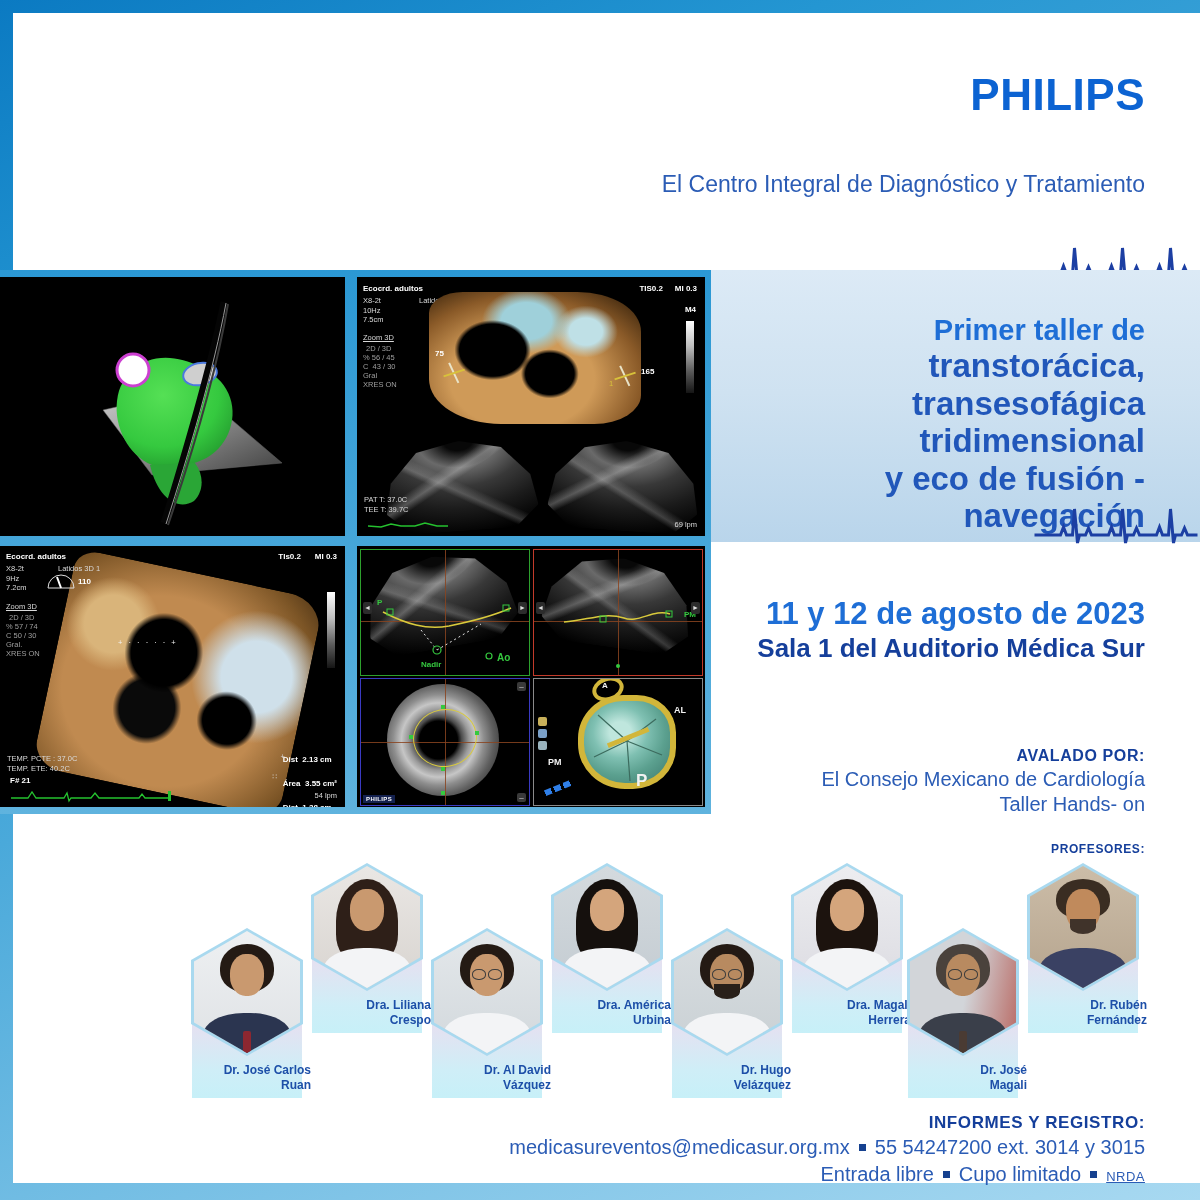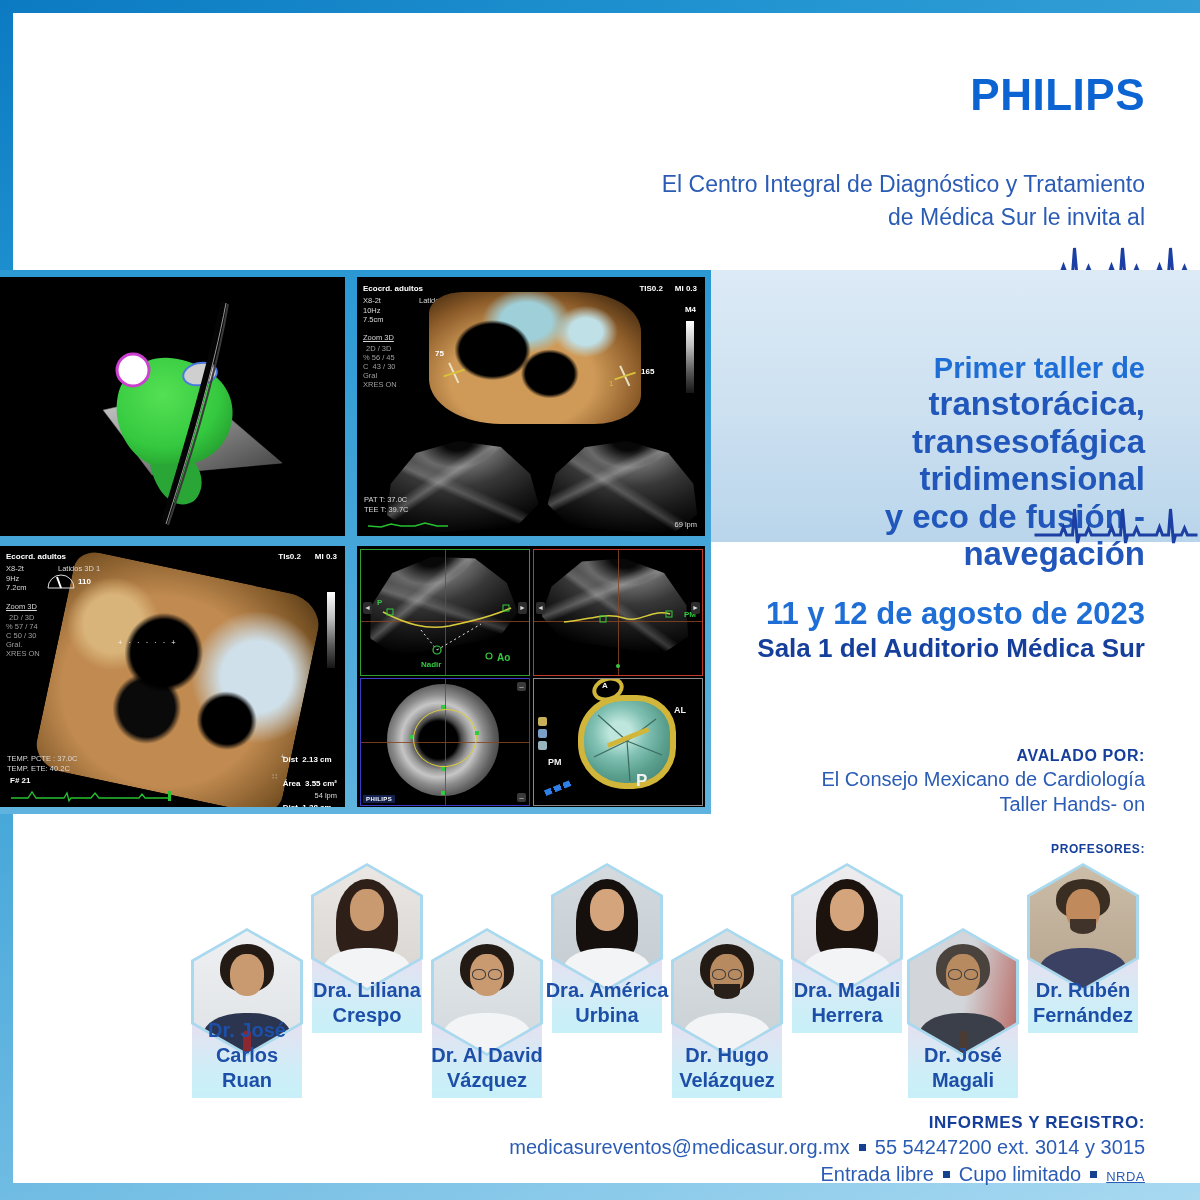--- a/index.html
+++ b/index.html
@@ -7,21 +7,21 @@
        background:linear-gradient(155deg,#0b7ac2 0%,#2496d2 22%,#4aa9da 48%,#7cc2e6 75%,#a8d9f1 100%);}
   .white-area{position:absolute;left:13px;top:13px;right:0;bottom:17px;background:#ffffff;}
 
   
   .rt{position:absolute;right:55px;text-align:right;}
   .philips{font-weight:800;font-size:44px;letter-spacing:.5px;color:#0c63d2;}
   .invite{font-size:23px;line-height:1.42;color:#2b5cb5;}
   .title-box{position:absolute;left:705px;right:0;top:270px;height:272px;
      background:linear-gradient(180deg,#dceaf6 0%,#cfe2f1 45%,#b9d5eb 100%);}
   .tb-inner{position:absolute;right:55px;top:44px;text-align:right;line-height:1.14;}
-  .tb1{font-size:29px;font-weight:800;color:#1e6ed6;margin-top:38px;}
+  .tb1{font-size:29px;font-weight:800;color:#1e6ed6;}
   .tb2{font-size:42px;font-weight:800;color:#153f9b;letter-spacing:-.5px;margin:2px 0 2px;}
   .tb3{font-size:33px;font-weight:700;color:#2157ba;}
   .date1{font-size:31px;font-weight:800;color:#1e6ed6;line-height:1.15;}
   .date2{font-size:26px;font-weight:800;color:#153f9b;line-height:1.25;}
   .small-head{font-size:16px;font-weight:800;color:#153f9b;letter-spacing:.6px;line-height:1.3;}
   .aval-line{font-size:20px;color:#2b5cb5;line-height:1.28;}
   .ecg-deco{position:absolute;right:0;width:168px;height:44px;}
 
   
   .foot-line{font-size:20px;color:#2b5cb5;line-height:1.35;}
@@ -93,33 +93,32 @@
   .tie.dark{background:#4a3b33;}
   
   .a1{background:linear-gradient(180deg,#eef0f2,#dfe2e5);}
   .a2{background:linear-gradient(180deg,#eae7e4,#d8d4d0);}
   .a3{background:linear-gradient(180deg,#e4e8eb,#d2d8dc);}
   .a4{background:linear-gradient(180deg,#d4dade,#c4ccd2);}
   .a5{background:linear-gradient(180deg,#d9dee1,#c9d0d4);}
   .a6{background:linear-gradient(180deg,#ededf0,#dcdce2);}
   .a7{background:linear-gradient(100deg,#d2d5d9 52%,#b96a64);}
   .a8{background:linear-gradient(180deg,#ccbda8,#b5a48e);}
-  .doc-name{position:absolute;left:-8px;right:-8px;bottom:5px;text-align:center;
-     font-size:20px;font-weight:700;color:#1d4fa8;line-height:1.25;}
+  .doc-name{position:absolute;left:-8px;right:-8px;bottom:5px;text-align:right;
+     font-size:12px;font-weight:700;color:#1d4fa8;line-height:1.25;}
 </style>
 </head>
 <body>
 
 <div class="white-area"></div>
 
 <div class="rt philips" style="top:70px">PHILIPS</div>
 
 <div class="rt invite" style="top:168px">
   <span>El Centro Integral de Diagnóstico y Tratamiento</span><br>
-  <span>de Médica Sur le invita al</span>
 </div>
 
 <svg class="ecg-deco" style="top:244px" viewBox="0 0 163 44">
   <path d="M0 30 H26 l3 -8 l3 8 h6 l2 -26 l3 34 l2 -8 h6 l3 -7 l3 7 H74 l3 -8 l3 8 h6 l2 -26 l3 34 l2 -8 h6 l3 -7 l3 7 H122 l3 -8 l3 8 h6 l2 -26 l3 34 l2 -8 h6 l3 -7 l3 7 H163" fill="none" stroke="#1c3fa3" stroke-width="3"></path>
 </svg>
 
 <div class="title-box">
   <div class="tb-inner">
     <div class="tb1">Primer taller de</div>
     <div class="tb3">transtorácica,</div>

